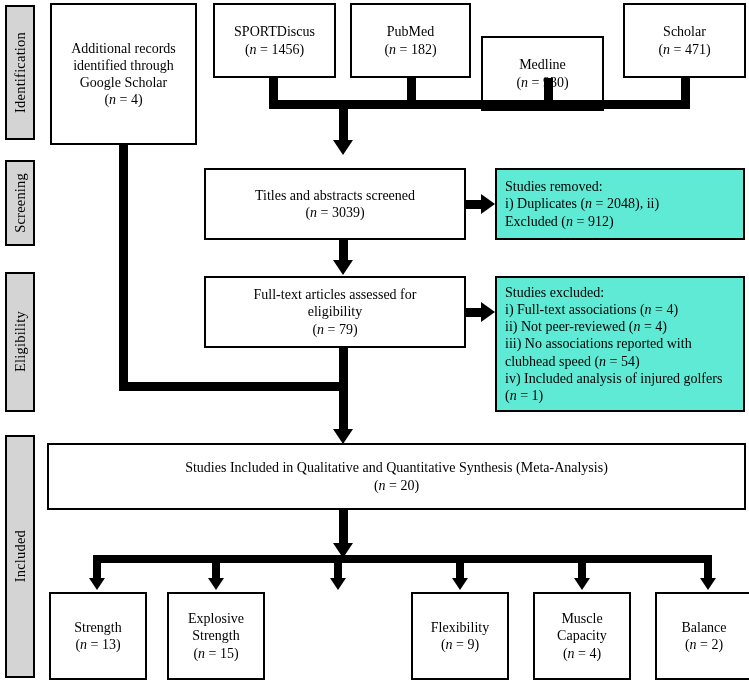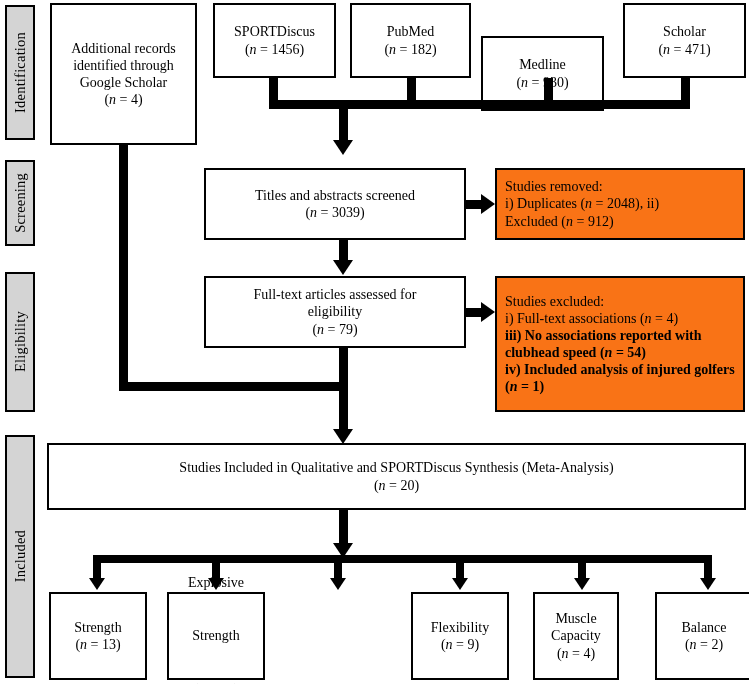--- a/index.html
+++ b/index.html
@@ -47,29 +47,29 @@
     display: flex;
     flex-direction: column;
     align-items: center;
     justify-content: center;
     text-align: center;
     font-size: 14px;
     line-height: 1.22;
     padding: 2px 4px;
   }
   .node.gray {
-    background: #f97316;
+    background: #5eead4;
     align-items: flex-start;
     text-align: left;
     justify-content: center;
     padding: 4px 6px 4px 8px;
   }
   .node .line { display: block; white-space: nowrap; }
   .node.gray .line { white-space: normal; }
-  .node .wrapline { white-space: normal; font-weight: bold; }
+  .node .wrapline { white-space: normal; }
   .nitalic { font-style: italic; }
 
   
   .vline {
     position: absolute;
     background: #000000;
   }
   .hline {
     position: absolute;
     background: #000000;
@@ -173,32 +173,33 @@
 
   <div class="node" style="left:204px; top:276px; width:262px; height:72px;">
     <span class="line">Full-text articles assessed for</span>
     <span class="line">eligibility</span>
     <span class="line">(<span class="nitalic">n</span><span> = 79)</span></span>
   </div>
 
   <div class="node gray" style="left:495px; top:276px; width:250px; height:136px;padding-left:8px;">
     <span class="line">Studies excluded:</span>
     <span class="line"><span>i) Full-text associations (</span><span class="nitalic">n</span><span> = 4)</span></span>
+    <span class="line"><span>ii) Not peer-reviewed (</span><span class="nitalic">n</span><span> = 4)</span></span>
     <span class="wrapline"><span>iii) No associations reported with clubhead speed (</span><span class="nitalic">n</span><span> = 54)</span></span>
     <span class="wrapline"><span>iv) Included analysis of injured golfers (</span><span class="nitalic">n</span><span> = 1)</span></span>
   </div>
 
   <div class="vline" style="left:466px; top:308px; width:17px; height:9px;"></div>
   <div class="arrow-right" style="left:481px; top:302px;"></div>
 
   <div class="vline" style="left:339px; top:348px; width:9px; height:85px;"></div>
   <div class="arrow-down" style="left:333px; top:429px;"></div>
 
   <div class="node" style="left:47px; top:443px; width:699px; height:67px;">
-    <span class="line">Studies Included in Qualitative and SPORTDiscus Synthesis (Meta-Analysis)</span>
+    <span class="line">Studies Included in Qualitative and Quantitative Synthesis (Meta-Analysis)</span>
     <span class="line">(<span class="nitalic">n</span><span> = 20)</span></span>
   </div>
 
   <div class="vline" style="left:339px; top:510px; width:9px; height:38px;"></div>
   <div class="arrow-down" style="left:333px; top:543px;"></div>
 
   <div class="hline" style="left:93px; top:555px; width:619px; height:8px;"></div>
 
   <div class="vline" style="left:93px; top:563px; width:8px; height:18px;"></div>
   <div class="arrow-down small" style="left:89px; top:578px;"></div>
@@ -216,33 +217,33 @@
   <div class="arrow-down small" style="left:574px; top:578px;"></div>
 
   <div class="vline" style="left:704px; top:563px; width:8px; height:18px;"></div>
   <div class="arrow-down small" style="left:700px; top:578px;"></div>
 
   <div class="node" style="left:49px; top:592px; width:98px; height:88px;">
     <span class="line">Strength</span>
     <span class="line">(<span class="nitalic">n</span><span> = 13)</span></span>
   </div>
 
-  <div class="node" style="left:167px; top:592px; width:98px; height:88px;gap:36px;">
+  <div class="node" style="left:167px; top:592px; width:98px; height:88px;">
     <span class="line">Explosive</span>
     <span class="line">Strength</span>
     <span class="line">(<span class="nitalic">n</span><span> = 15)</span></span>
   </div>
 
 
   <div class="node" style="left:411px; top:592px; width:98px; height:88px;">
     <span class="line">Flexibility</span>
     <span class="line">(<span class="nitalic">n</span><span> = 9)</span></span>
   </div>
 
-  <div class="node" style="left:533px; top:592px; width:86px; height:88px;">
+  <div class="node" style="left:533px; top:592px; width:98px; height:88px;">
     <span class="line">Muscle</span>
     <span class="line">Capacity</span>
     <span class="line">(<span class="nitalic">n</span><span> = 4)</span></span>
   </div>
 
   <div class="node" style="left:655px; top:592px; width:98px; height:88px;">
     <span class="line">Balance</span>
     <span class="line">(<span class="nitalic">n</span><span> = 2)</span></span>
   </div>
 

